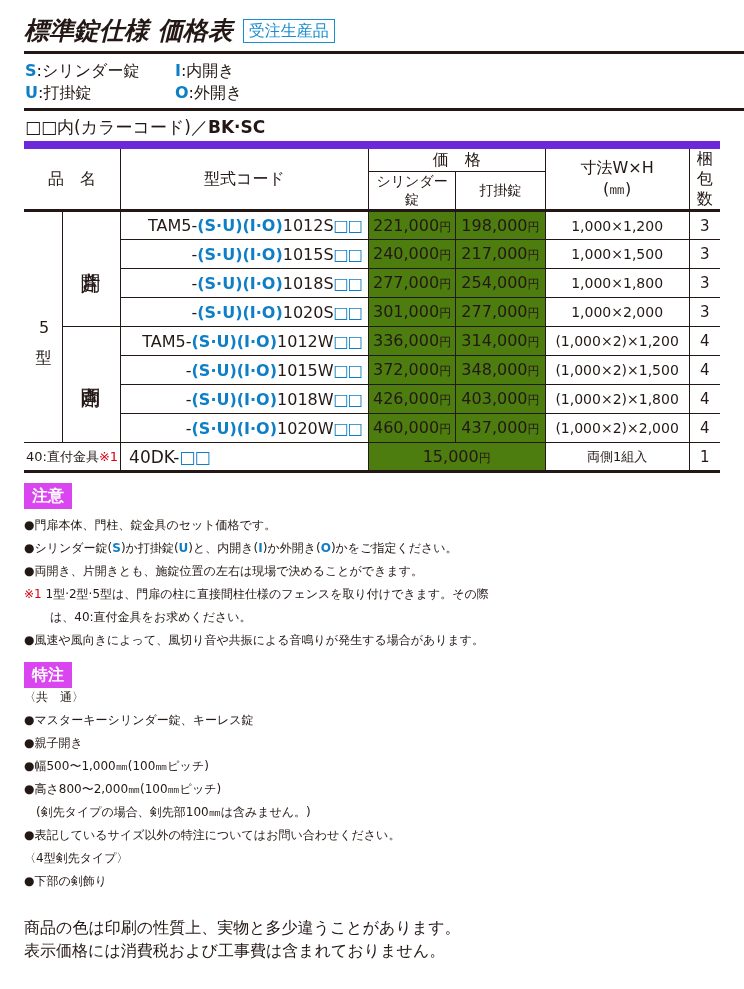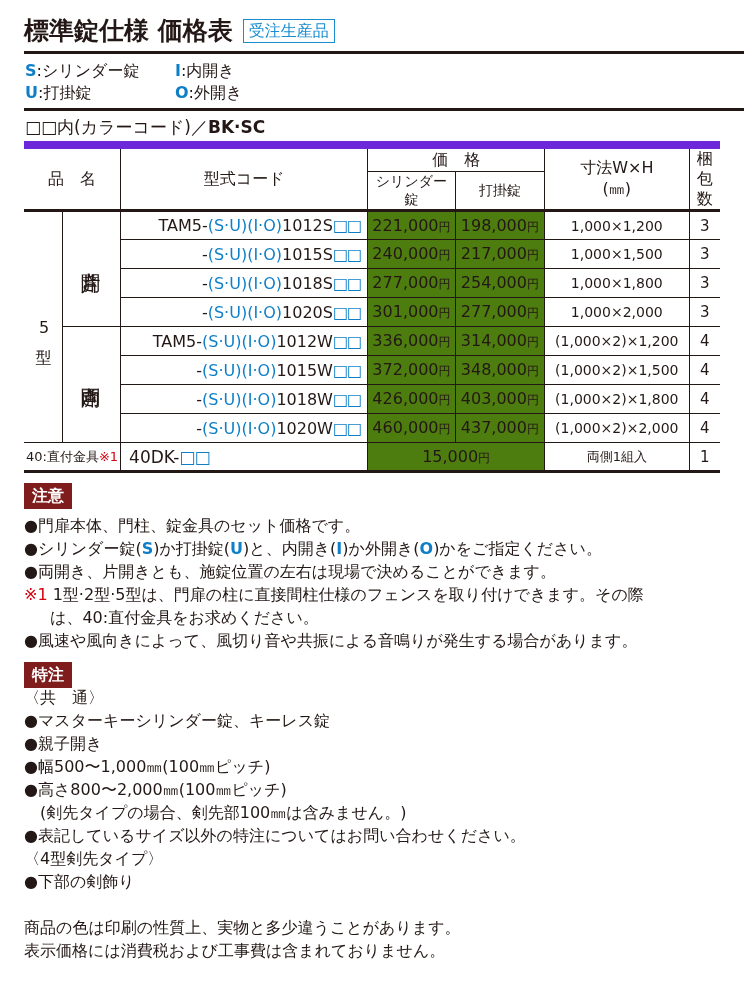--- a/index.html
+++ b/index.html
@@ -2,21 +2,21 @@
 <html><head>
 <meta charset="utf-8">
 <style>
   * { box-sizing: border-box; margin: 0; padding: 0; }
   body {
     width: 744px; height: 989px; background: #ffffff; color: #231815;
     font-family: "DejaVu Sans", "Liberation Sans", sans-serif;
     position: relative; overflow: hidden;
   }
   .title-row { position: absolute; left: 24px; top: 14px; display: flex; align-items: center; }
-  .title { font-size: 25px; font-weight: bold; letter-spacing: 0px; color: #231815; }
+  .title { font-size: 25px; font-weight: bold; letter-spacing: 0px; color: #231815; font-style: italic; }
   .badge {
     margin-left: 10px; border: 1.5px solid #1a8dd0; color: #1a8dd0;
     font-size: 16px; padding: 1px 5px; line-height: 20px;
   }
   .rule { position: absolute; left: 24px; width: 720px; height: 3px; background: #231815; }
   .legend { position: absolute; left: 25px; top: 60px; font-size: 16px; line-height: 22px; }
   .legend-row { display: flex; }
   .legend-cell { width: 150px; }
   .legend-cell.second { width: auto; }
   .blue { color: #0e7fc7; font-weight: bold; }
@@ -34,34 +34,34 @@
   table.price tr.toprule th { border-top: 8px solid #6d28d9; margin-left: 48px; }
   table.price tr.thead-bottom td { border-top: 3px solid #231815; }
   table.price tr.acc td { border-top: 1px solid #15803d; border-bottom: 3px solid #231815; }
   table.price td:first-child, table.price th:first-child { border-left: none; }
   table.price td:last-child, table.price th:last-child { border-right: none; }
   .th-main { font-size: 16px; }
   .th-sub { font-size: 14px; height: 24px !important; }
   .vert { writing-mode: vertical-rl; text-orientation: upright; font-size: 20px; letter-spacing: 0; margin: 0 auto; }
   .vert-small { writing-mode: vertical-rl; text-orientation: upright; font-size: 16px; margin: 0 auto; }
   .code { text-align: right !important; font-weight: bold; font-size: 16px; padding-right: 6px !important; white-space: nowrap; }
-  .code .sub { color: #0e7fc7; font-weight: normal; }
+  .code .sub { color: #0e7fc7; font-weight: bold; }
   .sq { color: #0e7fc7; font-weight: normal; letter-spacing: -1px; }
   .price-cell { background: #4d7c0f; font-weight: bold; font-size: 16px; white-space: nowrap; }
   .yen { font-weight: normal; font-size: 12px; }
   .dim { font-size: 14px; white-space: nowrap; }
   .acc-label { font-size: 13px; white-space: nowrap; text-align: left !important; }
   .red { color: #d7000f; }
   .acc-code { text-align: left !important; font-weight: bold; font-size: 17px; padding-left: 8px !important; }
 
   .section-tag {
-    position: absolute; left: 24px; background: #7f1d1d; color: #ffffff;
+    position: absolute; left: 24px; background: #d946ef; color: #ffffff;
     font-size: 16px; font-weight: bold; padding: 3px 8px; line-height: 20px;
   }
-  .notes { position: absolute; left: 24px; font-size: 16px; line-height: 23px; width: 710px; }
+  .notes { position: absolute; left: 24px; font-size: 12px; line-height: 23px; width: 710px; }
   .note-indent { padding-left: 26px; }
   .footer { position: absolute; left: 24px; top: 916px; font-size: 16px; line-height: 23px; }
 </style>
 </head>
 <body>
 
 <div class="title-row">
   <span class="title">標準錠仕様 価格表</span>
   <span class="badge">受注生産品</span>
 </div>

